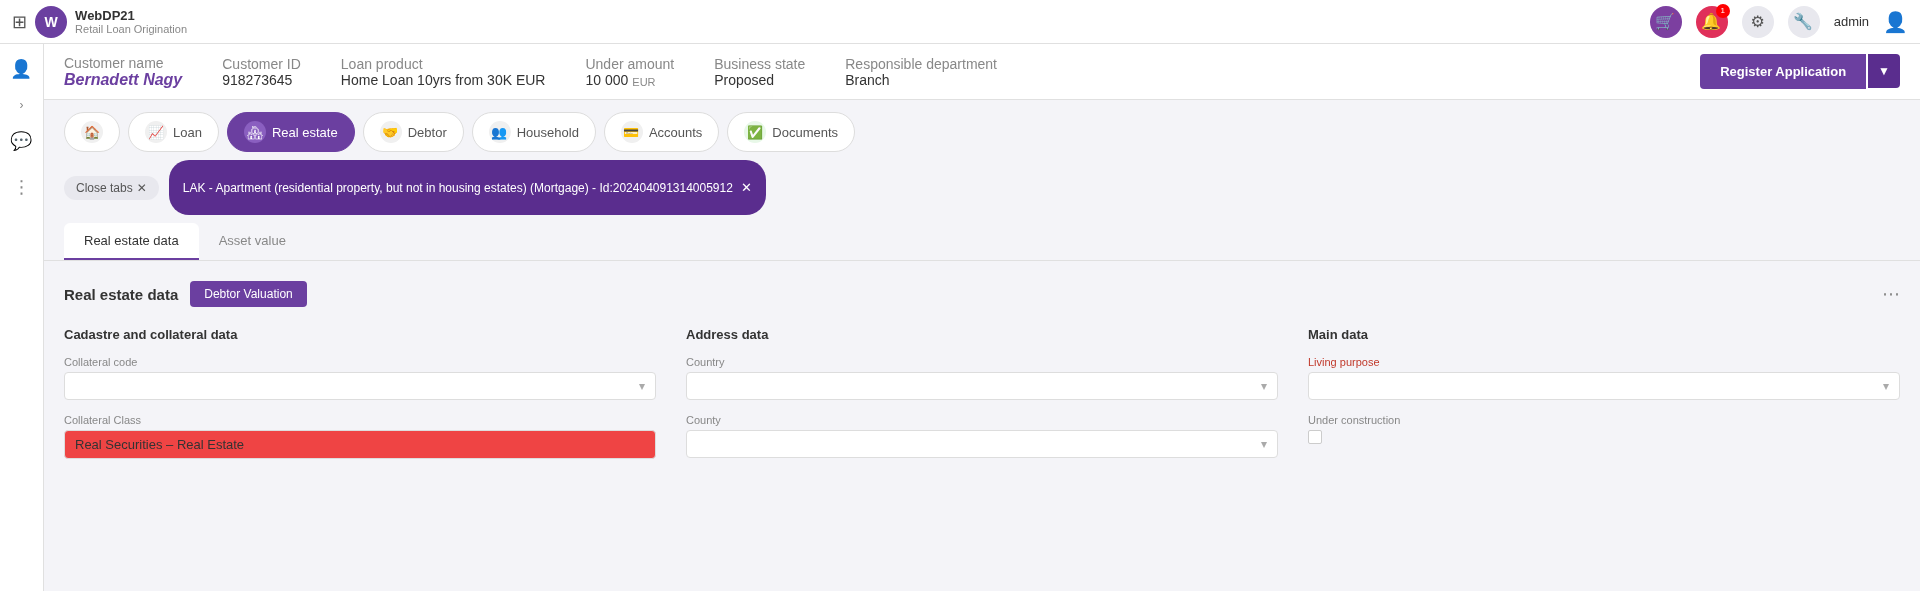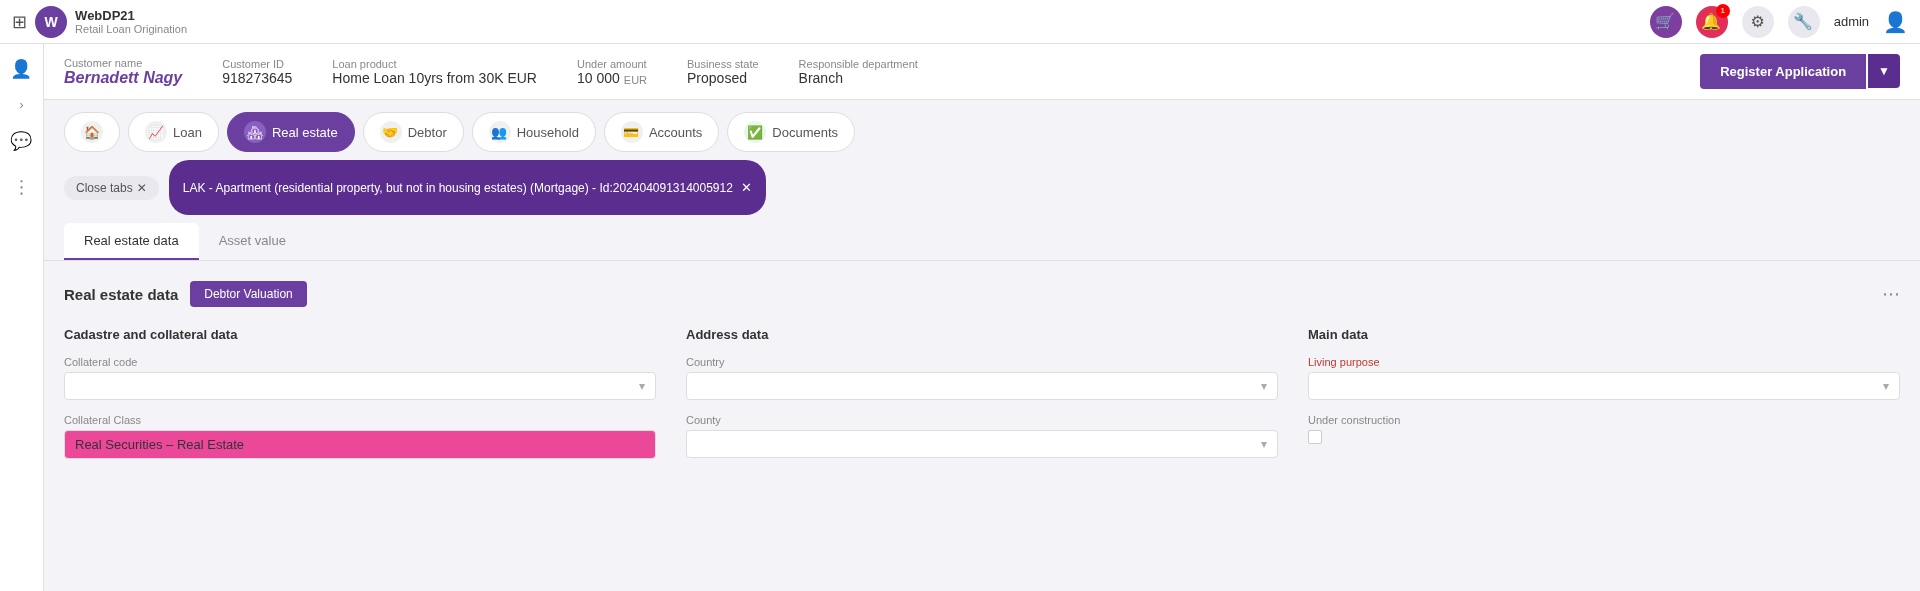--- a/index.html
+++ b/index.html
@@ -55,21 +55,21 @@
     
     .content-area { flex: 1; overflow-y: auto; }
 
     
     .info-bar {
       background: #fff; padding: 10px 20px;
       display: flex; align-items: center; gap: 40px;
       border-bottom: 1px solid #e0e0e0;
     }
     .info-field { display: flex; flex-direction: column; }
-    .info-label { font-size: 11px; color: #888; }
+    .info-label { font-size: 14px; color: #888; }
     .info-value { font-size: 14px; font-weight: 500; color: #333; }
     .info-value.purple { color: #6b3fa0; font-size: 16px; font-weight: 700; font-style: italic; }
     .info-value.loan-amount { display: flex; align-items: flex-end; gap: 4px; }
     .info-value .currency { font-size: 11px; color: #888; }
     .register-btn-area {
       margin-left: auto; display: flex; align-items: flex-start; gap: 2px;
     }
     .register-btn {
       background: #6b3fa0; color: white; border: none;
       padding: 10px 20px; border-radius: 4px 0 0 4px;
@@ -160,21 +160,21 @@
     .form-input {
       width: 100%; border: 1px solid #ddd; border-radius: 4px;
       padding: 6px 10px; font-size: 13px; background: white; color: #333;
       display: flex; align-items: center; justify-content: space-between;
     }
     .form-input-text {
       font-size: 13px; color: #333;
     }
     .form-input-static {
       width: 100%; border: 1px solid #ddd; border-radius: 4px;
-      padding: 6px 10px; font-size: 13px; background: #ec4899; color: #333;
+      padding: 6px 10px; font-size: 13px; background: #ef4444; color: #333;
     }
     .chevron { font-size: 12px; color: #aaa; }
     .checkbox-group { display: flex; align-items: center; gap: 6px; margin-top: 4px; }
     .checkbox { width: 14px; height: 14px; border: 1px solid #ccc; border-radius: 2px; background: white; }
   </style>
 </head>
 <body>
 
 <div class="top-bar">
   <div class="top-bar-left">

